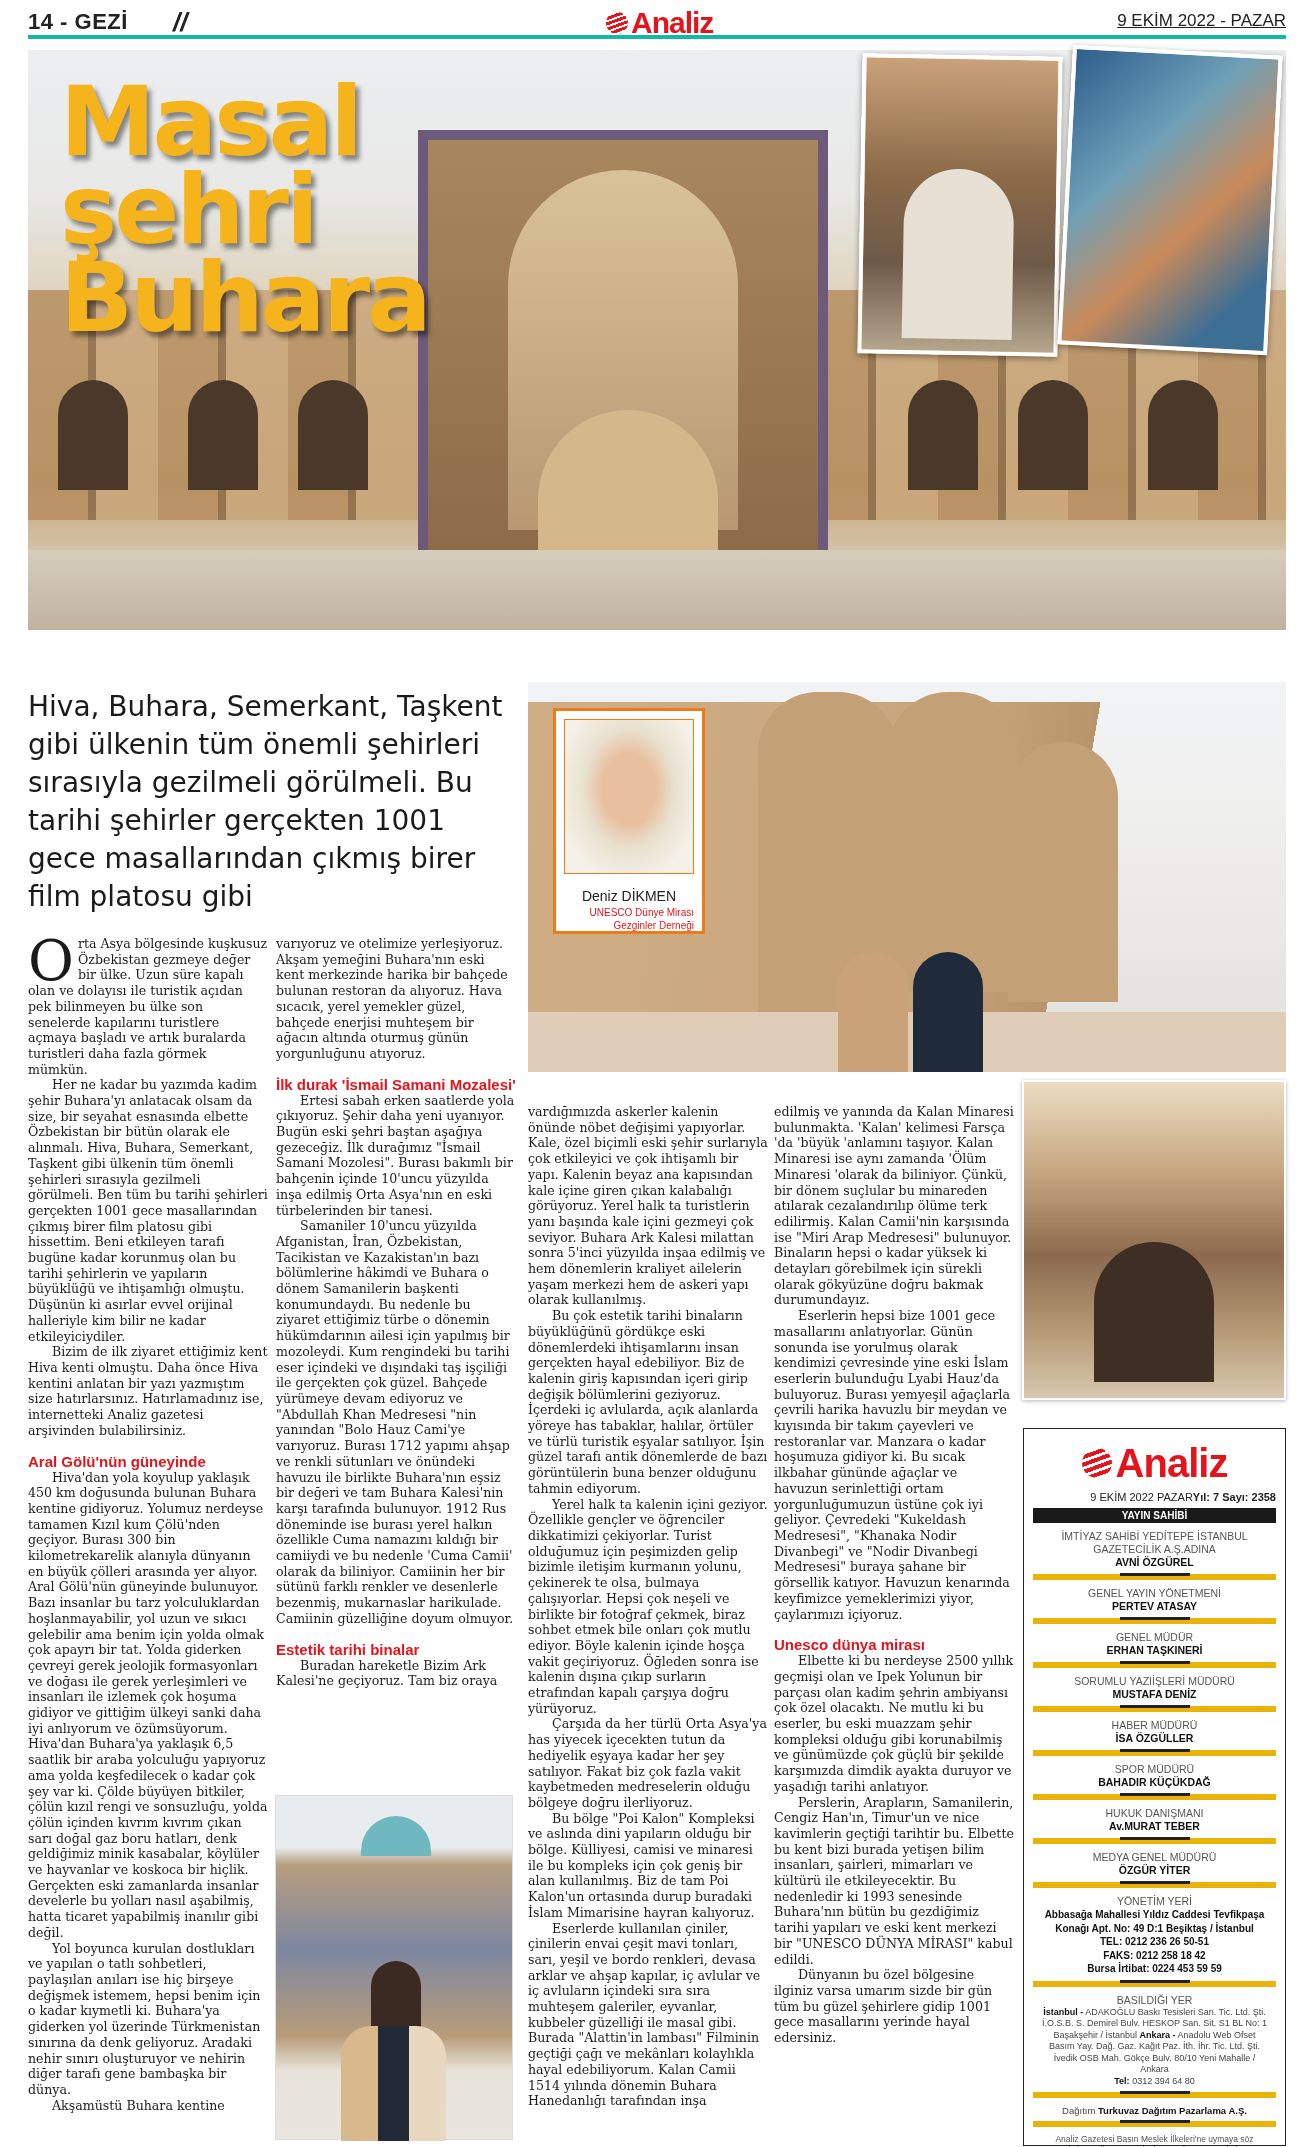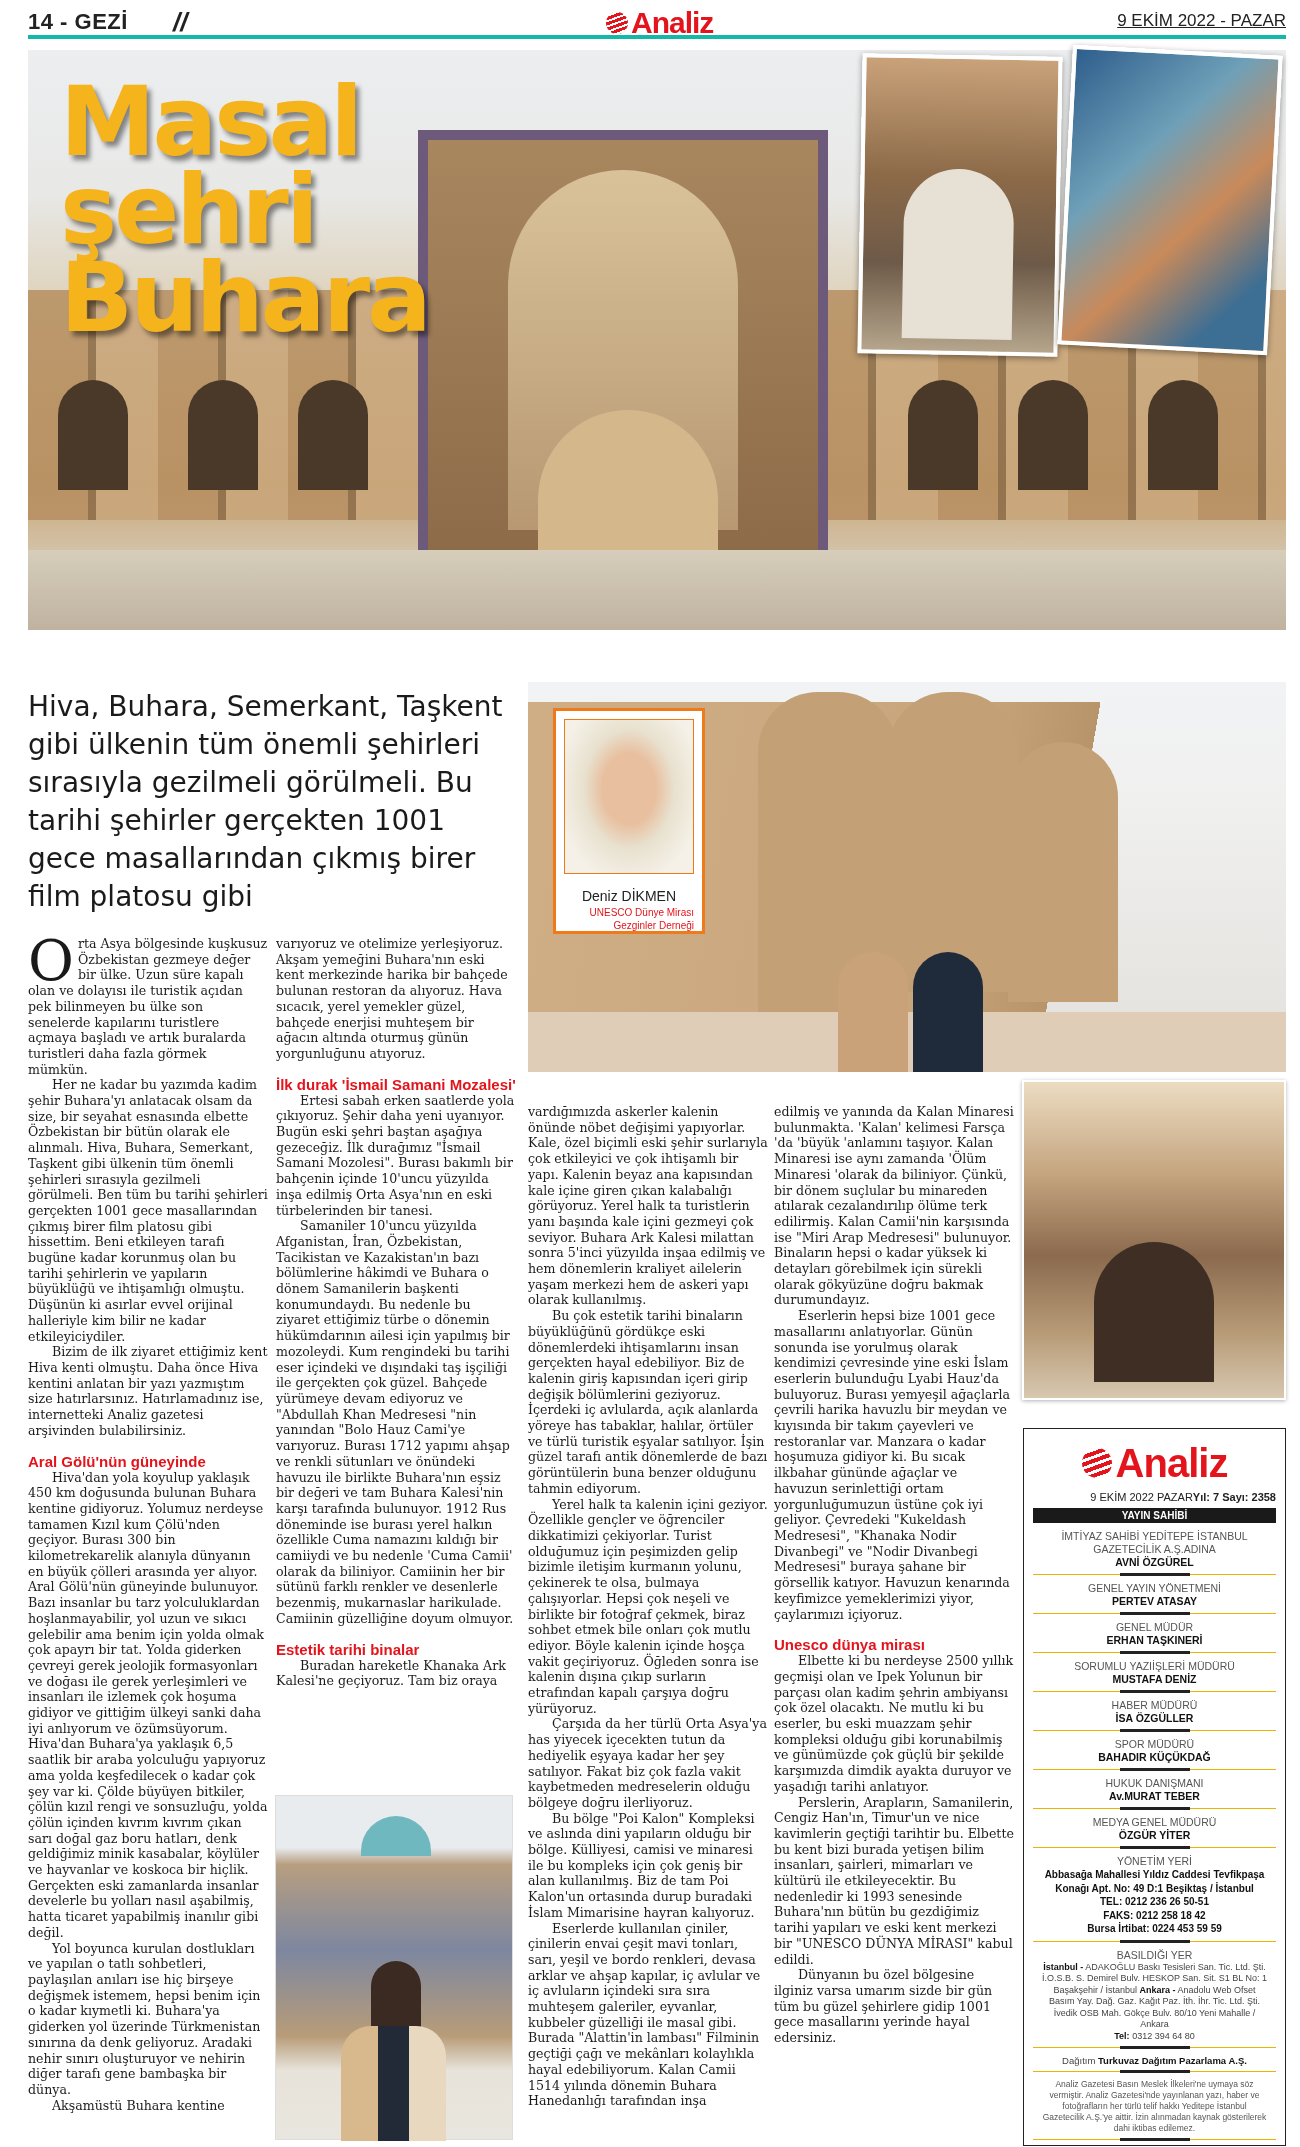--- a/index.html
+++ b/index.html
@@ -52,21 +52,21 @@
   .photo-group .arch { position: absolute; left: 95px; top: 165px; width: 50px; height: 70px; background: #3a2a22; border-radius: 25px 25px 0 0; }
   .photo-group .people { position: absolute; left: 65px; top: 230px; width: 105px; height: 115px; background: linear-gradient(90deg, #d7b98d 0 35%, #222a38 35% 65%, #e9d8c0 65%); border-radius: 30px 30px 0 0; }
 
   .masthead { position: absolute; left: 1023px; top: 1428px; width: 263px; height: 718px; border: 1.5px solid #222; background: #fff; font-family: "Liberation Sans", sans-serif; text-align: center; color: #333; }
   .mh-logo { margin-top: 14px; display: flex; justify-content: center; align-items: center; }
   .mh-logo .swirl { width: 30px; height: 30px; border-radius: 50%; background: repeating-linear-gradient(160deg, #e3141b 0 4px, #fff 4px 7px); margin-right: 4px; }
   .mh-logo .word { font-family: "Liberation Sans", sans-serif; font-weight: 900; font-size: 40px; color: #e3141b; letter-spacing: -1px; line-height: 1; }
   .mh-dateline { display: flex; justify-content: flex-end; padding: 8px 9px 0 9px; font-size: 11px; color: #222; }
   .mh-dateline b { font-weight: bold; }
   .mh-bar { margin: 5px 9px 0 9px; background: #1a1a1a; color: #fff; font-weight: bold; font-size: 10px; padding: 2px 0; }
-  .mh-block { padding: 7px 9px 5px 9px; border-bottom: 1px solid #eab308; margin: 0 9px; position: relative; }
+  .mh-block { padding: 7px 9px 5px 9px; border-bottom: 6px solid #eab308; margin: 0 9px; position: relative; }
   .mh-block::after { content: ""; position: absolute; left: 50%; bottom: -2px; width: 70px; margin-left: -35px; border-bottom: 3px solid #222; }
   .mh-block.last::after, .mh-block.last { border-bottom: none; }
   .mh-role { font-size: 10.5px; line-height: 13px; color: #555; text-transform: uppercase; }
   .mh-person { font-size: 10.5px; font-weight: bold; color: #111; line-height: 13px; }
   .mh-address { font-size: 10px; font-weight: bold; color: #111; line-height: 13.5px; }
   .mh-print { font-size: 9px; line-height: 11.5px; color: #444; }
   .mh-print b { color: #111; }
   .mh-small { font-size: 8.5px; line-height: 11px; color: #555; }
   .mh-dist { font-size: 9.5px; color: #444; }
   .mh-dist b { color: #111; }
@@ -137,21 +137,21 @@
   <p>Yol boyunca kurulan dostlukları ve yapılan o tatlı sohbetleri, paylaşılan anıları ise hiç birşeye değişmek istemem, hepsi benim için o kadar kıymetli ki. Buhara'ya giderken yol üzerinde Türkmenistan sınırına da denk geliyoruz. Aradaki nehir sınırı oluşturuyor ve nehirin diğer tarafı gene bambaşka bir dünya.</p>
   <p>Akşamüstü Buhara kentine</p>
 </div>
 
 <div class="col" style="left:276px; top:936px; width:240px;">
   <p class="noind">varıyoruz ve otelimize yerleşiyoruz. Akşam yemeğini Buhara'nın eski kent merkezinde harika bir bahçede bulunan restoran da alıyoruz. Hava sıcacık, yerel yemekler güzel, bahçede enerjisi muhteşem bir ağacın altında oturmuş günün yorgunluğunu atıyoruz.</p>
   <h3>İlk durak 'İsmail Samani Mozalesi'</h3>
   <p>Ertesi sabah erken saatlerde yola çıkıyoruz. Şehir daha yeni uyanıyor. Bugün eski şehri baştan aşağıya gezeceğiz. İlk durağımız "İsmail Samani Mozolesi". Burası bakımlı bir bahçenin içinde 10'uncu yüzyılda inşa edilmiş Orta Asya'nın en eski türbelerinden bir tanesi.</p>
   <p>Samaniler 10'uncu yüzyılda Afganistan, İran, Özbekistan, Tacikistan ve Kazakistan'ın bazı bölümlerine hâkimdi ve Buhara o dönem Samanilerin başkenti konumundaydı. Bu nedenle bu ziyaret ettiğimiz türbe o dönemin hükümdarının ailesi için yapılmış bir mozoleydi. Kum rengindeki bu tarihi eser içindeki ve dışındaki taş işçiliği ile gerçekten çok güzel. Bahçede yürümeye devam ediyoruz ve "Abdullah Khan Medresesi "nin yanından "Bolo Hauz Cami'ye varıyoruz. Burası 1712 yapımı ahşap ve renkli sütunları ve önündeki havuzu ile birlikte Buhara'nın eşsiz bir değeri ve tam Buhara Kalesi'nin karşı tarafında bulunuyor. 1912 Rus döneminde ise burası yerel halkın özellikle Cuma namazını kıldığı bir camiiydi ve bu nedenle 'Cuma Camii' olarak da biliniyor. Camiinin her bir sütünü farklı renkler ve desenlerle bezenmiş, mukarnaslar harikulade. Camiinin güzelliğine doyum olmuyor.</p>
   <h3>Estetik tarihi binalar</h3>
-  <p>Buradan hareketle Khanaka Ark Kalesi'ne geçiyoruz. Tam biz oraya</p>
+  <p>Buradan hareketle Bizim Ark Kalesi'ne geçiyoruz. Tam biz oraya</p>
 </div>
 
 <div class="photo-group">
   <div class="dome"></div>
   <div class="arch"></div>
   <div class="people"></div>
 </div>
 
 <div class="col" style="left:528px; top:1104px; width:240px;">
   <p class="noind">vardığımızda askerler kalenin önünde nöbet değişimi yapıyorlar. Kale, özel biçimli eski şehir surlarıyla çok etkileyici ve çok ihtişamlı bir yapı. Kalenin beyaz ana kapısından kale içine giren çıkan kalabalığı görüyoruz. Yerel halk ta turistlerin yanı başında kale içini gezmeyi çok seviyor. Buhara Ark Kalesi milattan sonra 5'inci yüzyılda inşaa edilmiş ve hem dönemlerin kraliyet ailelerin yaşam merkezi hem de askeri yapı olarak kullanılmış.</p>

